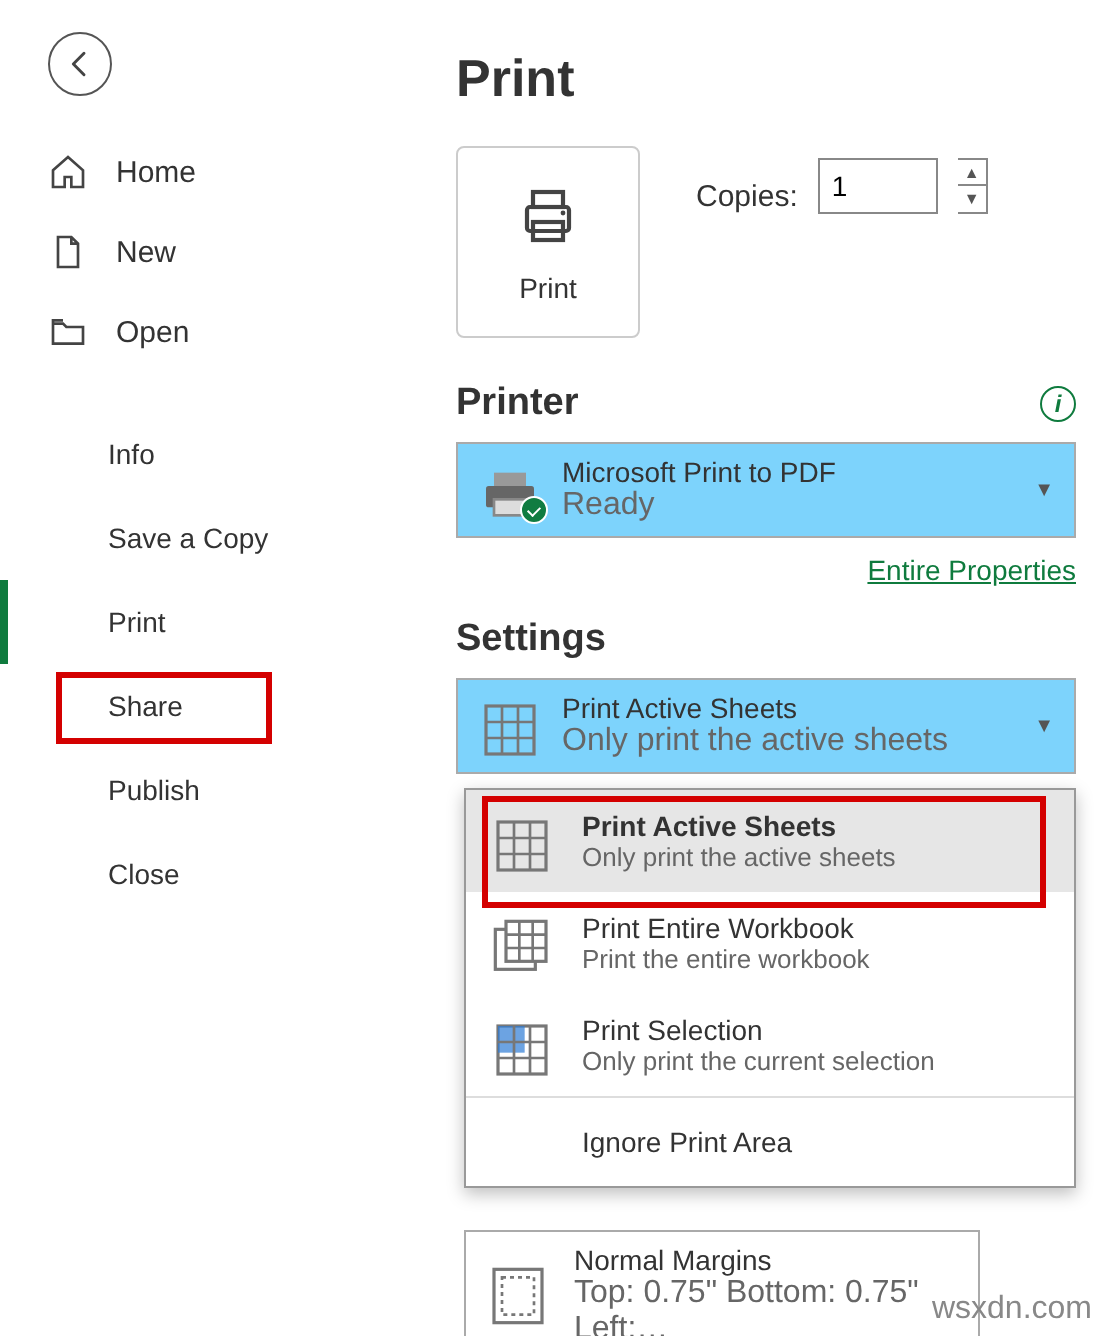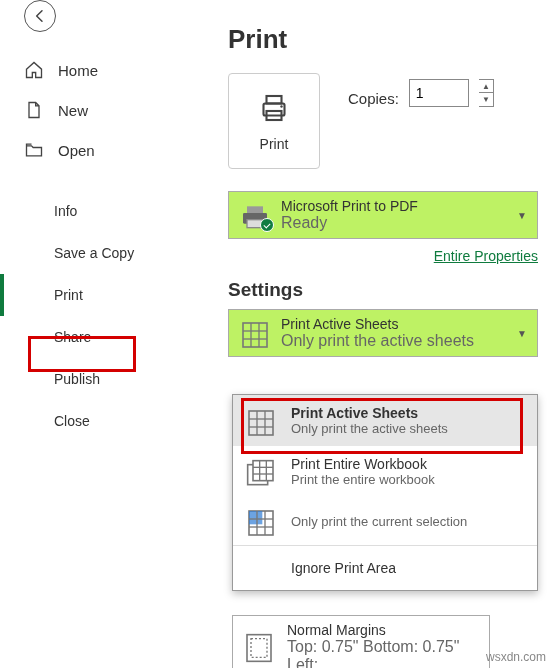--- a/index.html
+++ b/index.html
@@ -1,20 +1,20 @@
 <!DOCTYPE html>
 <html><head>
   <meta charset="utf-8">
   <style>
     * { box-sizing: border-box; margin: 0; padding: 0; font-family: "Segoe UI", Arial, sans-serif; }
     body { width: 552px; height: 668px; background: #ffffff; overflow: hidden; position: relative; }
     .container { display: flex; height: 100%; }
     
     
-    .sidebar { width: 210px; background: #ffffff; border-right: none; padding-top: 0; }
+    .sidebar { width: 210px; background: #ffffff; border-right: none; padding-top: 16px; }
     .back-btn { width: 32px; height: 32px; border: 1.5px solid #555; border-radius: 50%; margin-left: 24px; margin-bottom: 18px; display: flex; align-items: center; justify-content: center; cursor: pointer; }
     .back-btn svg { width: 16px; height: 16px; }
     .nav-item { display: flex; align-items: center; padding: 10px 0 10px 24px; cursor: pointer; font-size: 15px; color: #333; }
     .nav-item .ico { width: 20px; height: 20px; margin-right: 14px; display: flex; align-items: center; justify-content: center; }
     .sub-items { margin-top: 20px; }
     .sub-item { padding: 13px 0 13px 54px; cursor: pointer; font-size: 14px; color: #333; position: relative; }
     .sub-item.active { border-left: 4px solid #0f7b3e; padding-left: 50px; }
     .highlight-box { border: 3px solid #d40000; position: absolute; }
     .highlight-print { left: 28px; top: 336px; width: 108px; height: 36px; }
     
@@ -28,21 +28,21 @@
     .copies-row { display: flex; align-items: flex-end; gap: 10px; margin-top: 6px; }
     .copies-label { font-size: 15px; color: #333; }
     .copies-input { width: 60px; height: 28px; border: 1px solid #888; padding: 0 6px; font-size: 14px; }
     .spinner { display: flex; flex-direction: column; border: 1px solid #888; border-left: none; height: 28px; }
     .spinner div { width: 14px; height: 14px; display: flex; align-items: center; justify-content: center; font-size: 8px; cursor: pointer; color: #555; }
     .spinner div:first-child { border-bottom: 1px solid #888; }
     
     .section-header { font-size: 19px; font-weight: 600; color: #333; margin-bottom: 8px; display: flex; justify-content: space-between; align-items: center; }
     .info-icon { width: 18px; height: 18px; border: 1.5px solid #0f7b3e; border-radius: 50%; display: flex; align-items: center; justify-content: center; color: #0f7b3e; font-size: 12px; font-weight: bold; font-style: italic; cursor: pointer; }
     
-    .dropdown { border: 1px solid #aaa; display: flex; align-items: center; padding: 6px 10px; margin-bottom: 8px; cursor: pointer; background: #bef264; position: relative; justify-content: flex-end; }
+    .dropdown { border: 1px solid #aaa; display: flex; align-items: center; padding: 6px 10px; margin-bottom: 8px; cursor: pointer; background: #7dd3fc; position: relative; justify-content: flex-end; }
     .dropdown .dd-icon { width: 32px; height: 28px; margin-right: 10px; flex-shrink: 0; }
     .dropdown .dd-text { flex: 1; }
     .dd-title { font-size: 14px; color: #333; }
     .dd-sub { font-size: 16px; color: #666; }
     .dd-chevron { font-size: 10px; color: #555; margin-left: 6px; }
     
     .link-right { text-align: right; margin-bottom: 14px; }
     .link-right a { color: #0f7b3e; text-decoration: underline; font-size: 14px; cursor: pointer; }
     
     .dropdown-menu { border: 1px solid #999; background: #fff; box-shadow: 0 3px 8px rgba(0,0,0,0.25); position: absolute; left: 232px; top: 394px; width: 306px; z-index: 10; }
@@ -51,21 +51,21 @@
     .mo-title { font-size: 14px; color: #333; font-weight: normal; }
     .menu-option.sel .mo-title { font-weight: 600; }
     .mo-sub { font-size: 13px; color: #666; }
     .menu-option.sel { background: #e6e6e6; }
     .menu-ignore { padding: 14px 4px; font-size: 14px; color: #333; border-top: 1px solid #ddd; cursor: pointer; text-align: left; padding-left: 58px; }
     .highlight-menu { left: 241px; top: 398px; width: 282px; height: 56px; z-index: 20; }
     
     .margins-row { display: flex; align-items: center; border: 1px solid #aaa; padding: 6px 10px; position: absolute; left: 232px; top: 615px; width: 258px; cursor: pointer; }
     .margins-row .m-icon { width: 32px; height: 32px; margin-right: 12px; flex-shrink: 0; }
     
-    .watermark { position: absolute; right: 6px; bottom: 4px; font-size: 12px; color: #888; z-index: 50; }
+    .watermark { position: absolute; right: 6px; bottom: 4px; font-size: 16px; color: #888; z-index: 50; }
     .check-badge { position: absolute; bottom: -3px; right: -3px; width: 14px; height: 14px; background: #107c41; border-radius: 50%; border: 1.5px solid #fff; display: flex; align-items: center; justify-content: center; }
     .check-badge::after { content: ""; width: 5px; height: 3px; border-left: 1.5px solid #fff; border-bottom: 1.5px solid #fff; transform: rotate(-45deg); margin-top: -1px; }
     .printer-wrap { position: relative; }
   </style>
 </head>
 <body>
 
 <div class="container">
 
   <div class="sidebar">
@@ -126,20 +126,24 @@
       <div class="copies-row">
         <span class="copies-label">Copies:</span>
         <input class="copies-input" value="1" style="">
         <div class="spinner">
           <div>▲</div>
           <div>▼</div>
         </div>
       </div>
     </div>
 
+    <div class="section-header">
+      <span>Printer</span>
+      <span class="info-icon">i</span>
+    </div>
     <div class="dropdown">
       <div class="dd-icon printer-wrap">
         <svg viewBox="0 0 24 24">
             <rect x="3" y="9" width="18" height="8" rx="1" fill="#666"></rect>
             <rect x="6" y="4" width="12" height="5" fill="#999"></rect>
             <rect x="6" y="14" width="12" height="6" fill="#ddd" stroke="#888"></rect>
           </svg>
         <span class="check-badge"></span>
       </div>
       <div class="dd-text">
@@ -211,20 +215,21 @@
       <svg viewBox="0 0 24 24">
           <rect x="3" y="3" width="18" height="18" fill="none" stroke="#777" stroke-width="1.2"></rect>
           <rect x="3" y="3" width="10" height="10" fill="#2e7cd6" opacity="0.7"></rect>
           <line x1="3" y1="9" x2="21" y2="9" stroke="#777"></line>
           <line x1="3" y1="15" x2="21" y2="15" stroke="#777"></line>
           <line x1="9" y1="3" x2="9" y2="21" stroke="#777"></line>
           <line x1="15" y1="3" x2="15" y2="21" stroke="#777"></line>
         </svg>
     </div>
     <div>
+      <div class="mo-title">Print Selection</div>
       <div class="mo-sub">Only print the current selection</div>
     </div>
   </div>
   <div class="menu-ignore">Ignore Print Area</div>
 </div>
 
 <div class="margins-row">
   <div class="m-icon">
     <svg viewBox="0 0 24 24">
         <rect x="3" y="2" width="18" height="20" fill="none" stroke="#777" stroke-width="1.2"></rect>

